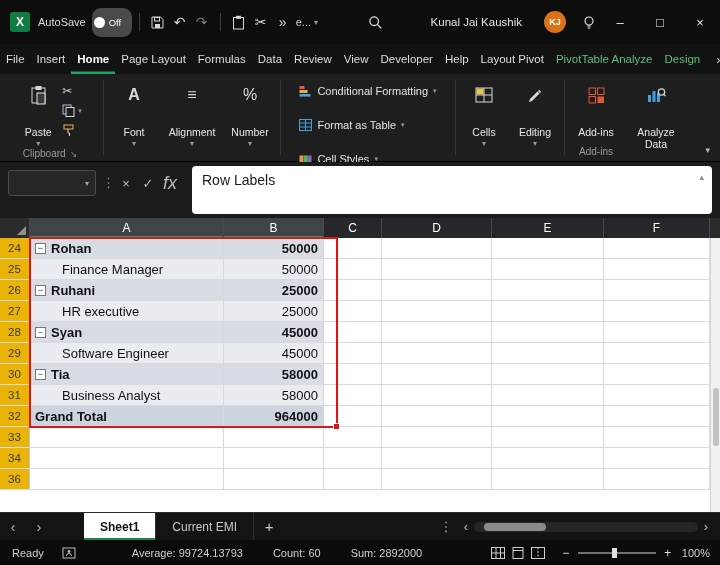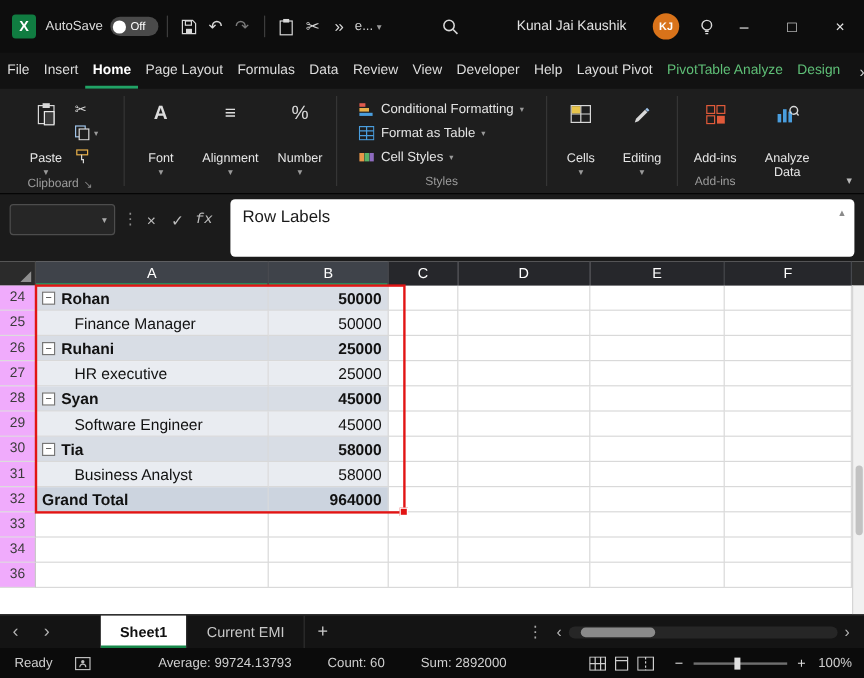--- a/index.html
+++ b/index.html
@@ -6,21 +6,21 @@
   html,body{background:#222}
   .app{position:relative;width:720px;height:565px;background:#161616;overflow:hidden;
        font-family:"Liberation Sans",sans-serif;-webkit-font-smoothing:antialiased}
 
   
   .titlebar{position:absolute;top:0;left:0;right:0;height:44px;background:#0d0d0d;
             display:flex;align-items:center;color:#e6e6e6;font-size:11px}
   .xlogo{width:20px;height:20px;margin-left:10px;border-radius:3px;background:#107c41;
          color:#fff;font-weight:bold;font-size:12px;display:flex;align-items:center;justify-content:center}
   .ttext{margin-left:8px;color:#dcdcdc}
-  .toggle{margin-left:6px;width:40px;height:16px;border-radius:9px;background:#4a4a4a;
+  .toggle{margin-left:6px;width:40px;height:29px;border-radius:9px;background:#4a4a4a;
           display:flex;align-items:center;position:relative;cursor:pointer}
   .knob{width:11px;height:11px;border-radius:50%;background:#fff;margin-left:2px}
   .tstate{font-size:9.5px;color:#fff;margin-left:4px}
   .tsep{width:1px;height:18px;background:#3c3c3c;margin:0 7px}
   .qbtn{min-width:22px;height:28px;display:flex;align-items:center;justify-content:center;
         color:#d8d8d8;cursor:pointer;padding:0 2px}
   .qbtn.glyph{font-size:14px}
   .qbtn.dim{color:#7a7a7a}
   .qbtn.overflow{font-size:11px;color:#d0d0d0}
   .qbtn.overflow .dd{font-size:8px;margin-left:3px;color:#9a9a9a}
@@ -50,52 +50,52 @@
   .rsep{width:1px;background:#353535;margin:6px 3px}
   .bigbtn{width:52px;display:flex;flex-direction:column;align-items:center;cursor:pointer;padding-top:2px}
   .bigbtn .bicon{height:26px;display:flex;align-items:center;justify-content:center}
   .bigbtn .blabel{font-size:10.5px;color:#e6e6e6;text-align:center;line-height:1.15;margin-top:18px}
   .bigbtn .bdd{font-size:8px;color:#9a9a9a;margin-top:1px}
   .glyphico{font-size:16px;color:#dcdcdc}
   .smallstack{display:flex;flex-direction:column;gap:3px;margin-left:4px;margin-top:2px}
   .sbtn{display:flex;align-items:center;gap:3px;height:17px;cursor:pointer}
   .sbtn .dd{font-size:7px;color:#9a9a9a}
   .scissor{font-size:12px;color:#d8d8d8}
-  .stylesstack{display:flex;flex-direction:column;gap:3px;align-items:flex-start;margin-top:2px}
+  .stylesstack{display:flex;flex-direction:column;gap:17px;align-items:flex-start;margin-top:2px}
   .stylerow{display:flex;align-items:center;gap:5px;height:17px;cursor:pointer;font-size:11px;color:#e4e4e4}
   .stylerow .dd{font-size:7px;color:#9a9a9a}
   .ribcollapse{position:absolute;right:10px;bottom:6px;color:#b9b9b9;font-size:9px;cursor:pointer}
 
   
   .fbar{position:absolute;top:162px;left:0;right:0;height:56px;background:#1b1b1b}
   .namebox{position:absolute;left:8px;top:8px;width:88px;height:26px;background:#262626;
            border:1px solid #4d4d4d;border-radius:3px;display:flex;align-items:center;cursor:text}
   .namebox .dd{margin-left:auto;margin-right:6px;font-size:8px;color:#aaa}
   .fdots{position:absolute;left:102px;top:13px;color:#8a8a8a;font-size:13px}
   .fbtn{position:absolute;top:10px;width:20px;height:22px;display:flex;align-items:center;
         justify-content:center;color:#bdbdbd;font-size:13px;cursor:pointer}
-  .fx{font-style:italic;font-family:Liberation Mono, monospace;font-size:12px}
+  .fx{font-style:italic;font-family:Liberation Sans, sans-serif;font-size:18px}
   .fcontent{position:absolute;left:192px;top:4px;right:8px;bottom:4px;background:#fff;
             border-radius:4px;color:#1a1a1a;font-size:14px;padding:6px 10px;cursor:text}
   .fcollapse{position:absolute;right:8px;top:6px;color:#8a8a8a;font-size:9px;cursor:pointer}
 
   
   .grid{position:absolute;top:218px;left:0;right:0;height:294px;background:#fff;font-size:13px}
   .ghead{display:flex;height:20px}
   .corner{width:30px;background:#2b2b2b;position:relative;border-right:1px solid #4a4a4a;cursor:pointer}
   .corner::after{content:"";position:absolute;right:3px;bottom:3px;
                  border-left:9px solid transparent;border-bottom:9px solid #8f8f8f}
   .ch{display:flex;align-items:center;justify-content:center;background:#26272b;color:#fff;
       font-size:12px;border-right:1px solid #46484d;cursor:pointer}
   .ch.sel{background:#3f434a;box-shadow:inset 0 -2px 0 #21a366}
   .ch-fill{width:10px;background:#2b2b2b}
   .w-a{width:194px}.w-b{width:100px}.w-c{width:58px}.w-d{width:110px}.w-e{width:112px}.w-f{width:106px}
   .gbody{position:relative}
   .grow{display:flex;height:21px}
-  .rh{width:30px;background:#f0abfc;color:#3a3a3a;font-size:11.5px;display:flex;align-items:center;
+  .rh{width:30px;background:#eab308;color:#3a3a3a;font-size:11.5px;display:flex;align-items:center;
       justify-content:center;border-right:1px solid #c9c9c9;border-bottom:1px solid #dcdcdc;cursor:pointer}
   .gc{display:flex;align-items:center;border-right:1px solid #d9d9d9;border-bottom:1px solid #d9d9d9;
       color:#111;overflow:hidden;white-space:nowrap;cursor:cell;padding-left:5px}
   .gc.v{justify-content:flex-end;padding-right:5px;padding-left:0}
   .st{background:#d8dde5;font-weight:bold}
   .dt{background:#e9ecf1}
   .dt.lab{padding-left:32px}
   .gt{background:#ccd4df;font-weight:bold}
   .minus{width:11px;height:11px;border:1px solid #777;background:#fff;color:#333;font-size:9px;
          line-height:9px;display:inline-flex;align-items:center;justify-content:center;

